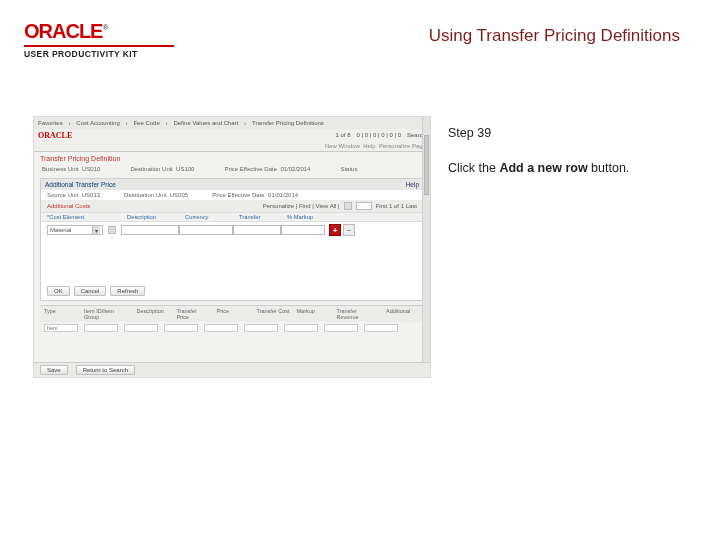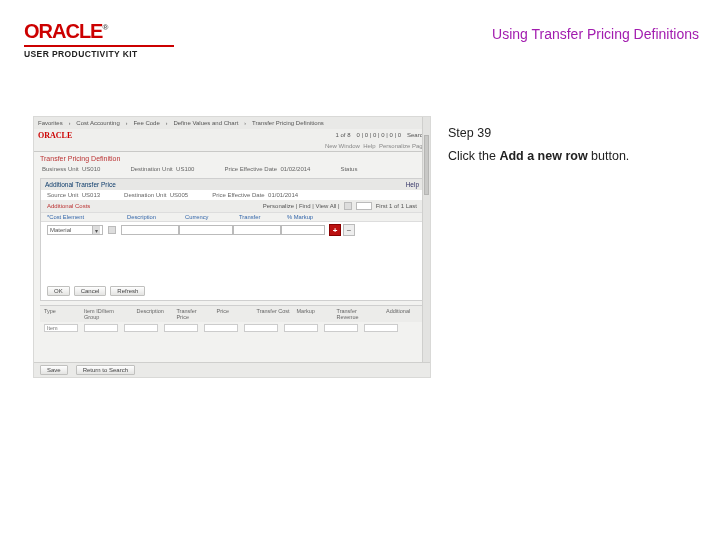--- a/index.html
+++ b/index.html
@@ -6,25 +6,25 @@
   html,body{width:720px;height:540px;background:#fff}
   .page{width:720px;height:532px;position:relative}
 
   
   .hdr{position:absolute;left:24px;top:20px}
   .oracle-logo{font-family:"Times New Roman",serif;font-weight:bold;color:#c00;font-size:20px;letter-spacing:-1px}
   .oracle-logo .tm{font-size:8px;color:#555;vertical-align:super;font-family:Arial}
   .oracle-rule{height:2px;background:#c00;width:150px;margin-top:2px}
   .upk{font-size:8.5px;letter-spacing:0.4px;color:#222;margin-top:2px;font-weight:bold}
 
-  .title{position:absolute;right:21px;top:26px;font-size:14px;color:#a21caf}
+  .title{position:absolute;right:40px;top:26px;font-size:17px;color:#7f1d1d}
 
   
   .instr{position:absolute;left:448px;top:126px;font-size:12.5px;color:#222}
-  .instr .body{margin-top:9px}
+  .instr .body{margin-top:21px}
   .instr .body b{font-weight:bold}
 
   
   .shot{position:absolute;left:33px;top:116px;width:398px;height:262px;background:#f2f2f0;border:1px solid #d9d9d7;font-size:6px;color:#555}
   .shot .topbar{height:12px;background:#e9e9e7;display:flex;align-items:center;padding:0 4px;gap:6px}
   .shot .topbar span{white-space:nowrap}
   .shot .brandrow{height:12px;display:flex;align-items:center;justify-content:space-between;padding:0 4px;background:#efefed}
   .shot .brandrow .olog{color:#c00;font-weight:bold;font-size:8px;font-family:"Times New Roman",serif}
   .shot .brandrow .right{display:flex;gap:6px}
   .shot .crumbs{height:10px;padding:0 4px;display:flex;align-items:center;color:#888;background:#efefed}

